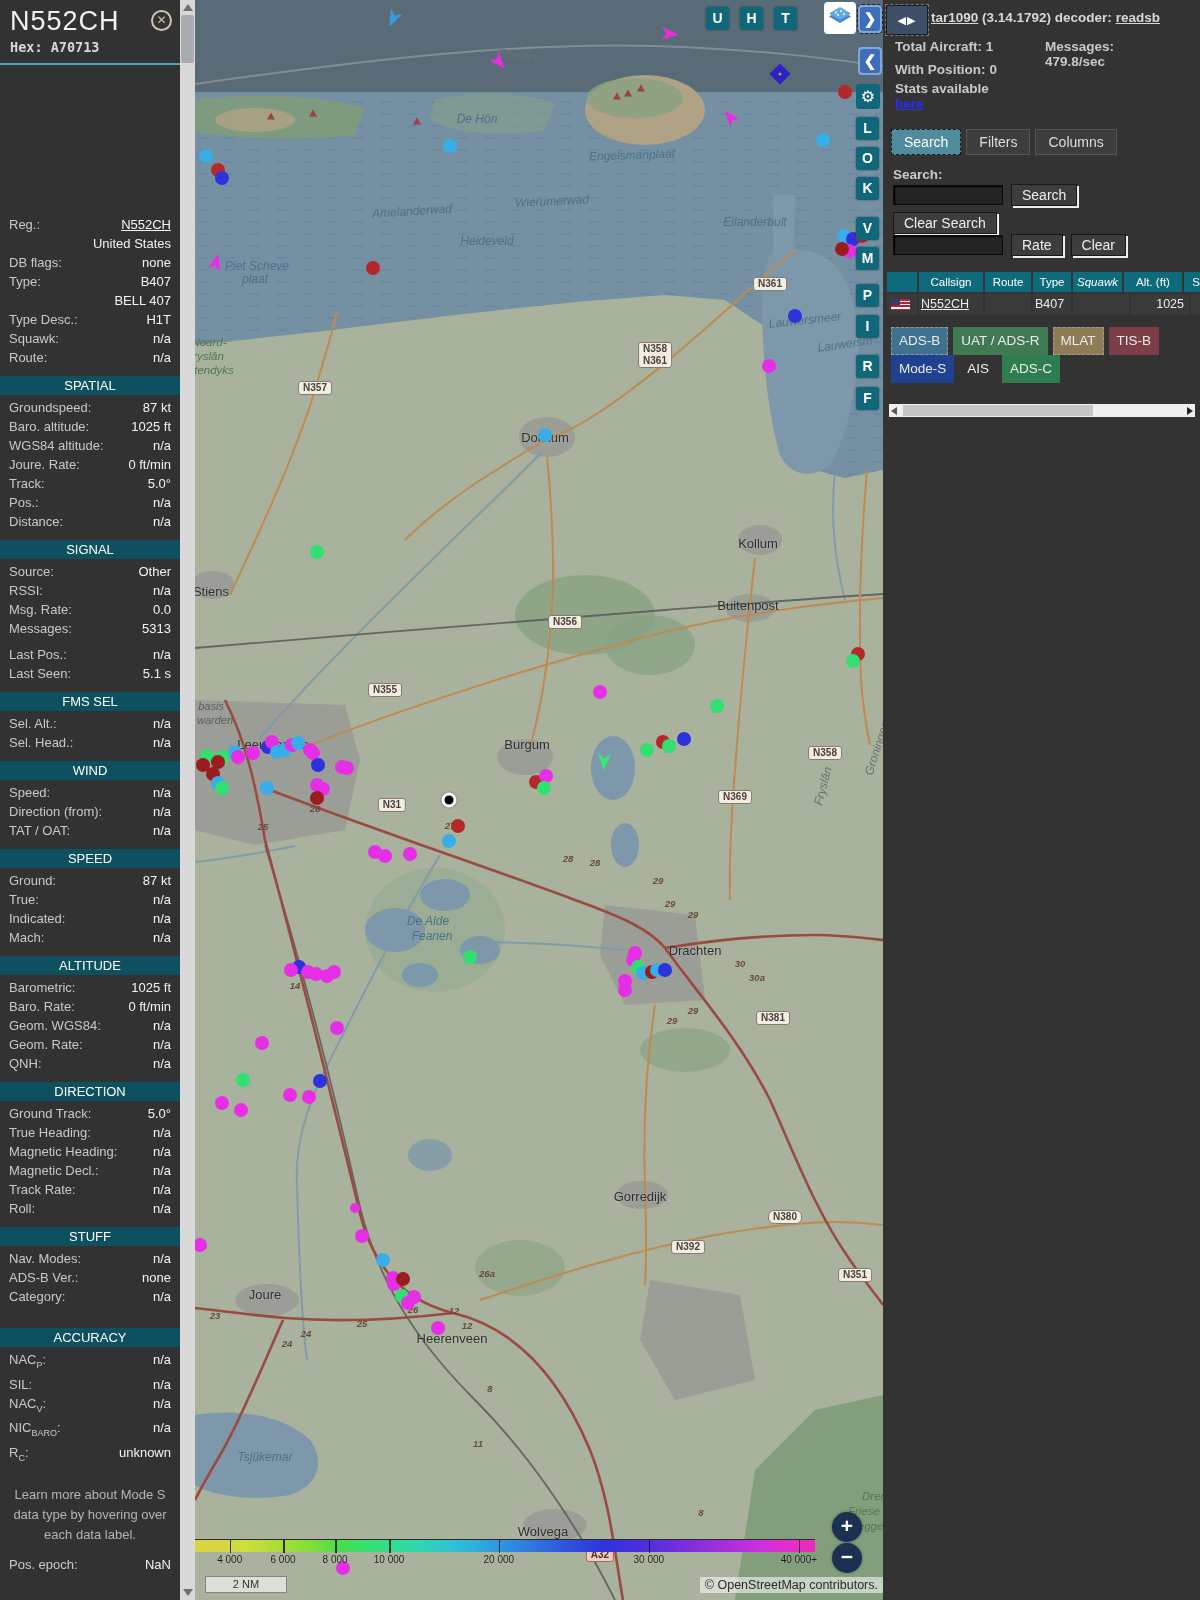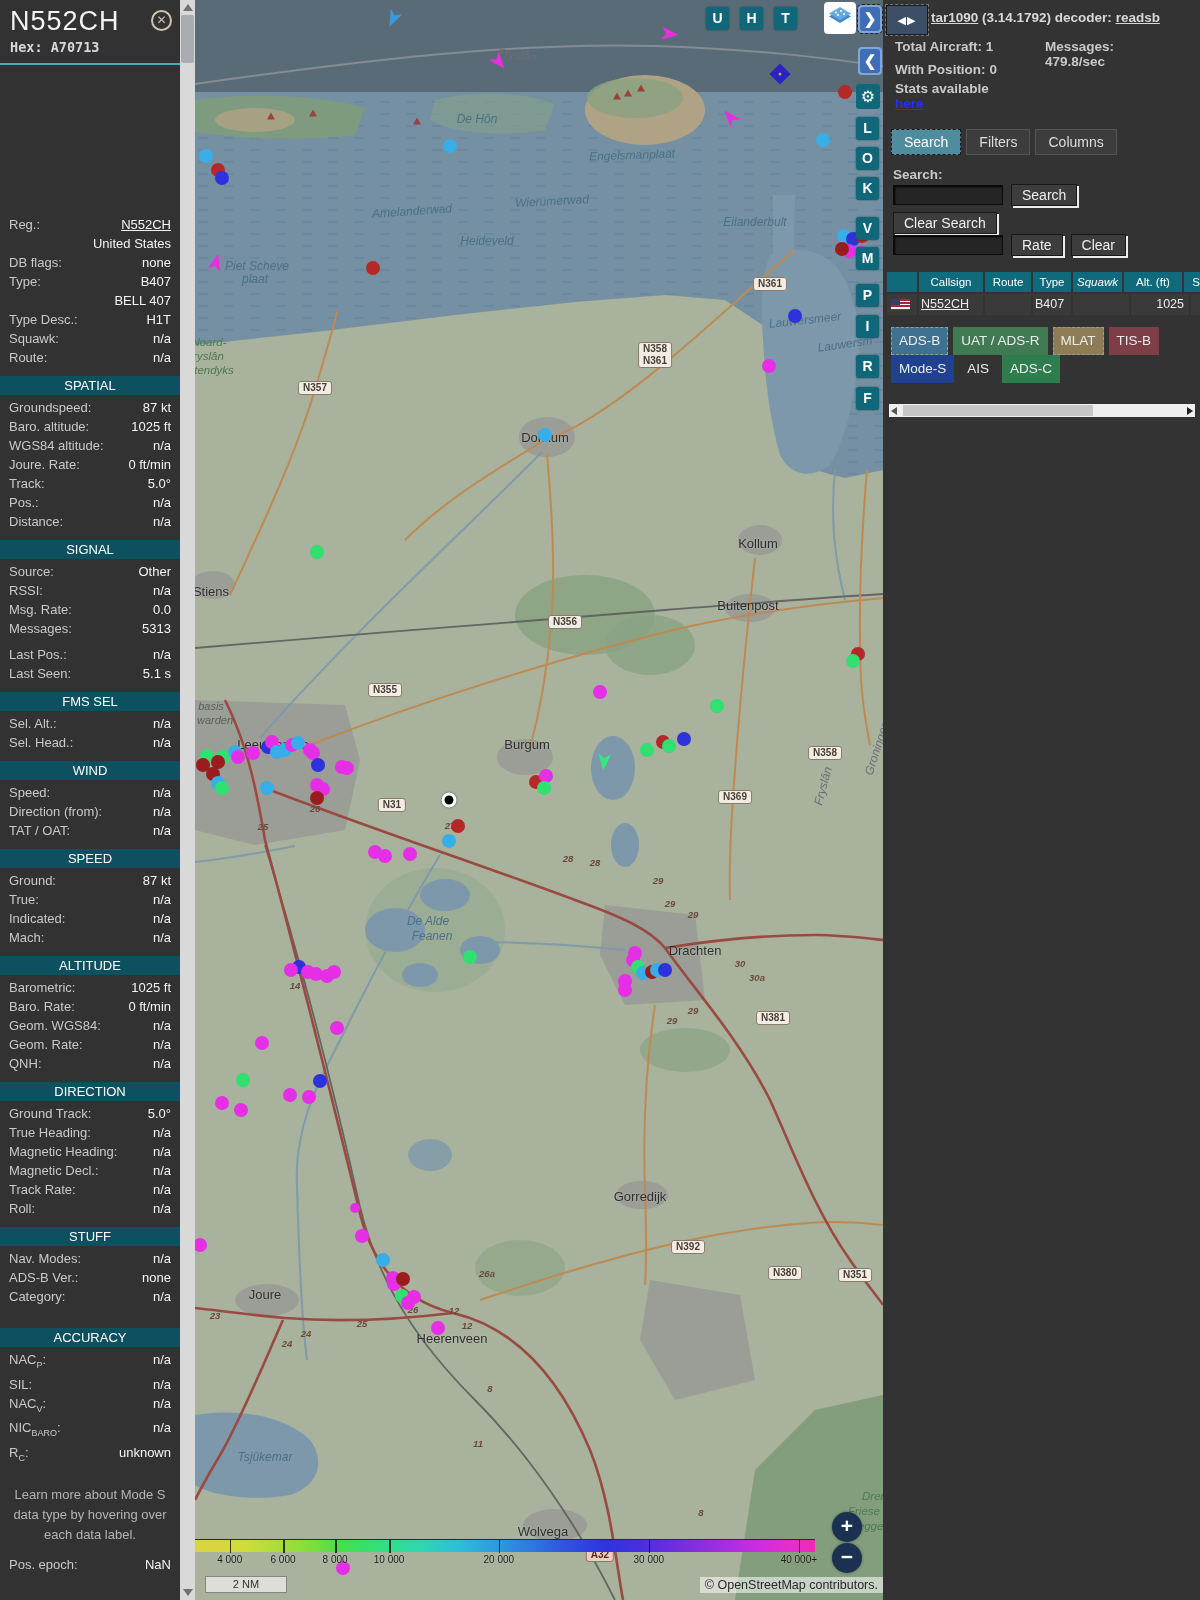--- a/index.html
+++ b/index.html
@@ -488,21 +488,21 @@
       <div class="badge" style="left: 575px; top: 284px;">N361</div>
       <div class="badge" style="left: 460px; top: 355px;">N358
 N361</div>
       <div class="badge" style="left: 120px; top: 388px;">N357</div>
       <div class="badge" style="left: 370px; top: 622px;">N356</div>
       <div class="badge" style="left: 190px; top: 690px;">N355</div>
       <div class="badge" style="left: 197px; top: 805px;">N31</div>
       <div class="badge" style="left: 540px; top: 797px;">N369</div>
       <div class="badge" style="left: 630px; top: 753px;">N358</div>
       <div class="badge" style="left: 578px; top: 1018px;">N381</div>
-      <div class="badge" style="left: 590px; top: 1273px;">N380</div>
+      <div class="badge" style="left: 590px; top: 1217px; border-radius: 6px;">N380</div>
       <div class="badge" style="left: 493px; top: 1247px;">N392</div>
       <div class="badge" style="left: 660px; top: 1275px;">N351</div>
       <div class="badge abadge" style="left: 405px; top: 1555px;">A32</div>
       <div class="exit" style="left: 68px; top: 826px;">25</div>
       <div class="exit" style="left: 120px; top: 808px;">26</div>
       <div class="exit" style="left: 255px; top: 825px;">27</div>
       <div class="exit" style="left: 373px; top: 858px;">28</div>
       <div class="exit" style="left: 400px; top: 862px;">28</div>
       <div class="exit" style="left: 463px; top: 880px;">29</div>
       <div class="exit" style="left: 475px; top: 903px;">29</div>

